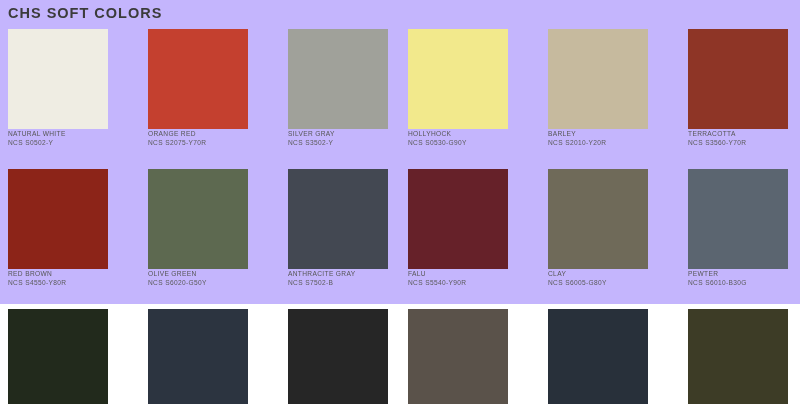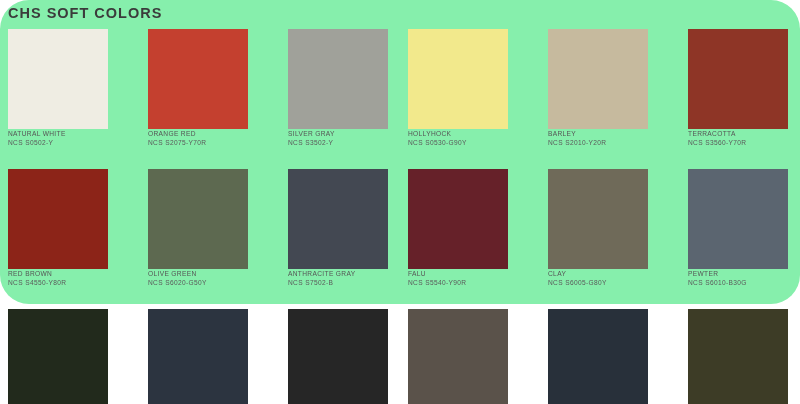--- a/index.html
+++ b/index.html
@@ -12,22 +12,21 @@
     height: 404px;
     overflow: hidden;
     font-family: "Liberation Sans", sans-serif;
     -webkit-font-smoothing: antialiased;
   }
 
   #page {
     position: relative;
     width: 800px;
     height: 304px;
-    background: #86efac;
-    border-radius: 29px;
+    background: #c4b5fd;
   }
 
   .page-title {
     position: absolute;
     left: 8px;
     top: 4px;
     font-size: 14.5px;
     font-weight: bold;
     letter-spacing: 1.0px;
     color: #3b3b3b;

